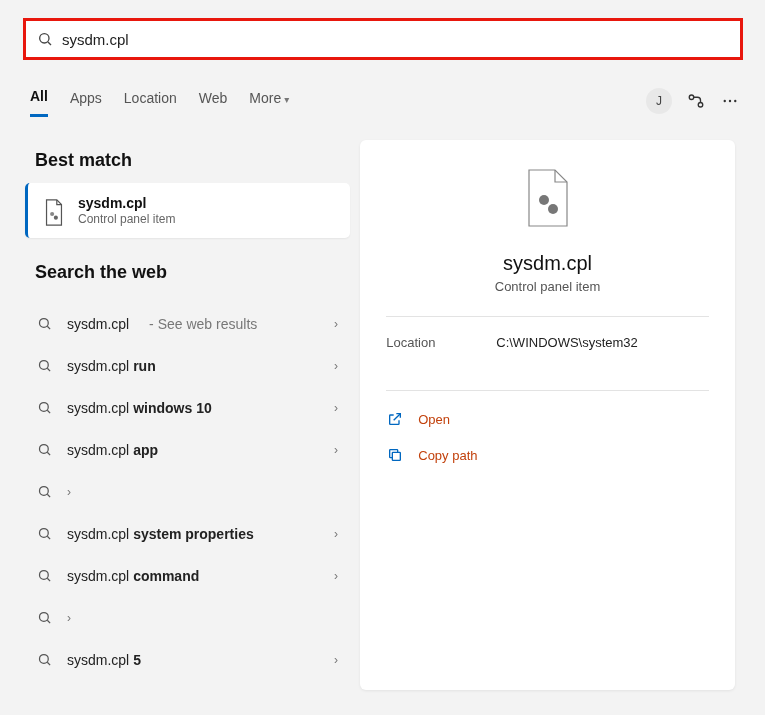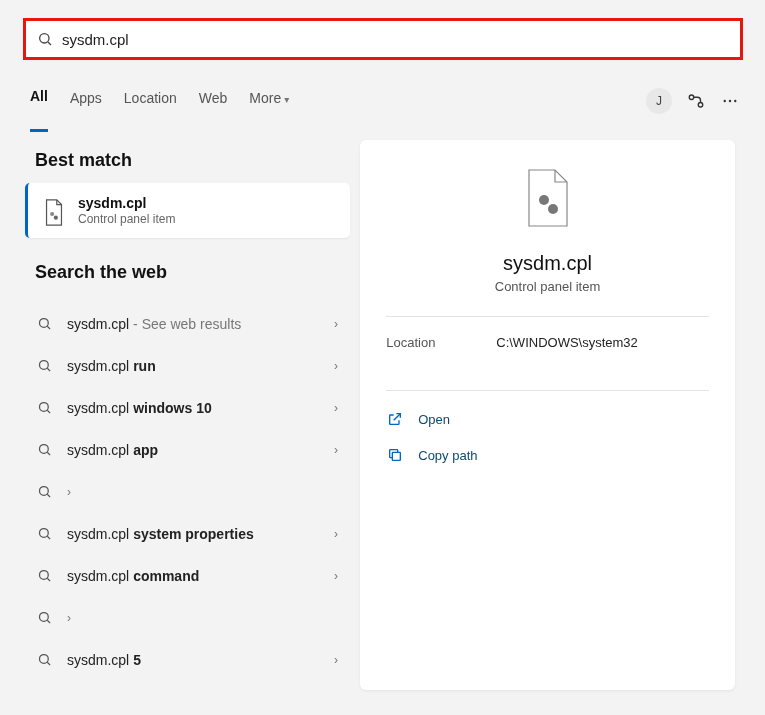--- a/index.html
+++ b/index.html
@@ -1,49 +1,49 @@
 <!DOCTYPE html>
 <html><head>
   <meta charset="utf-8">
   <style>
     * { margin:0; padding:0; box-sizing:border-box; font-family:'Segoe UI',Arial,sans-serif; }
     body { width:765px; height:715px; background:#f3f3f3; position:relative; overflow:hidden; }
     .searchbar { position:absolute; top:18px; left:23px; width:720px; height:42px; background:#fff; border:3px solid #e8170d; display:flex; align-items:center; padding:0 10px; }
     .searchbar .icon { width:18px; height:18px; color:#444; display:flex; align-items:center; justify-content:center; }
     .searchbar .val { margin-left:8px; font-size:15px; color:#222; }
     .tabs { position:absolute; top:88px; left:30px; display:flex; gap:22px; align-items:center; }
-    .tab { font-size:14px; color:#555; padding-bottom:25px; cursor:pointer; }
+    .tab { font-size:14px; color:#555; padding-bottom:10px; cursor:pointer; }
     .tab.active { color:#111; font-weight:600; border-bottom:3px solid #0067c0; }
     .tab .chev { font-size:10px; color:#777; margin-left:3px; }
     .headicons { position:absolute; top:88px; right:25px; display:flex; gap:14px; align-items:center; }
     .avatar { width:26px; height:26px; border-radius:50%; background:#e8e8e8; display:flex; align-items:center; justify-content:center; font-size:12px; color:#444; }
     .headbtn { width:20px; height:20px; display:flex; align-items:center; justify-content:center; color:#333; cursor:pointer; }
     .leftcol { position:absolute; top:140px; left:25px; width:325px; }
     .sect-label { font-size:18px; font-weight:600; color:#111; padding:10px 10px 12px 10px; }
     .bestcard { background:#fff; border-radius:5px; padding:12px 14px; display:flex; align-items:center; gap:12px; border-left:3px solid #0067c0; box-shadow:0 1px 2px rgba(0,0,0,0.06); cursor:pointer; }
     .bestcard .ficon { width:24px; height:24px; color:#555; }
     .bestcard .ttl { font-size:14px; font-weight:600; color:#111; }
     .bestcard .sub { font-size:12px; color:#666; margin-top:1px; }
     .weblist { margin-top:8px; }
     .webrow { display:flex; align-items:center; height:42px; padding:0 12px; cursor:pointer; }
     .webrow .sicon { width:16px; height:16px; color:#555; margin-right:14px; flex:none; }
     .webrow .txt { flex:1; font-size:14px; color:#222; white-space:nowrap; overflow:hidden; }
     .webrow .txt .bold { font-weight:600; }
-    .webrow .txt .hint { color:#777; }
+    .webrow .txt .hint { color:#777;padding-left:16px; }
     .webrow .chev { color:#777; font-size:12px; }
     .detail { position:absolute; top:140px; left:360px; width:375px; bottom:25px; background:#fff; border-radius:6px; box-shadow:0 1px 3px rgba(0,0,0,0.07); display:flex; flex-direction:column; align-items:center; padding-top:28px; }
     .detail .bigicon { width:46px; height:60px; }
     .detail .dttl { font-size:20px; color:#111; margin-top:24px; }
     .detail .dsub { font-size:13px; color:#555; margin-top:4px; }
     .detail hr { width:86%; border:none; border-top:1px solid #e3e3e3; margin:22px 0 0 0; }
     .kv { width:86%; display:flex; font-size:13px; padding:18px 0; }
     .kv .k { width:110px; color:#555; }
     .kv .v { color:#222; }
     .actlist { width:86%; }
-    .actrow { display:flex; align-items:center; height:36px; font-size:13px; color:#0c4a6e; cursor:pointer; }
+    .actrow { display:flex; align-items:center; height:36px; font-size:13px; color:#c2410c; cursor:pointer; }
     .actrow .aicon { width:18px; height:18px; color:#0067c0; margin-right:14px; display:flex; align-items:center; justify-content:center; }
   </style>
 </head>
 <body>
 
 <div class="searchbar">
   <span class="icon">
     <svg viewBox="0 0 24 24" width="16" height="16" fill="none" stroke="currentColor" stroke-width="2">
         <circle cx="11" cy="11" r="7"></circle>
         <line x1="21" y1="21" x2="16.5" y2="16.5"></line>

